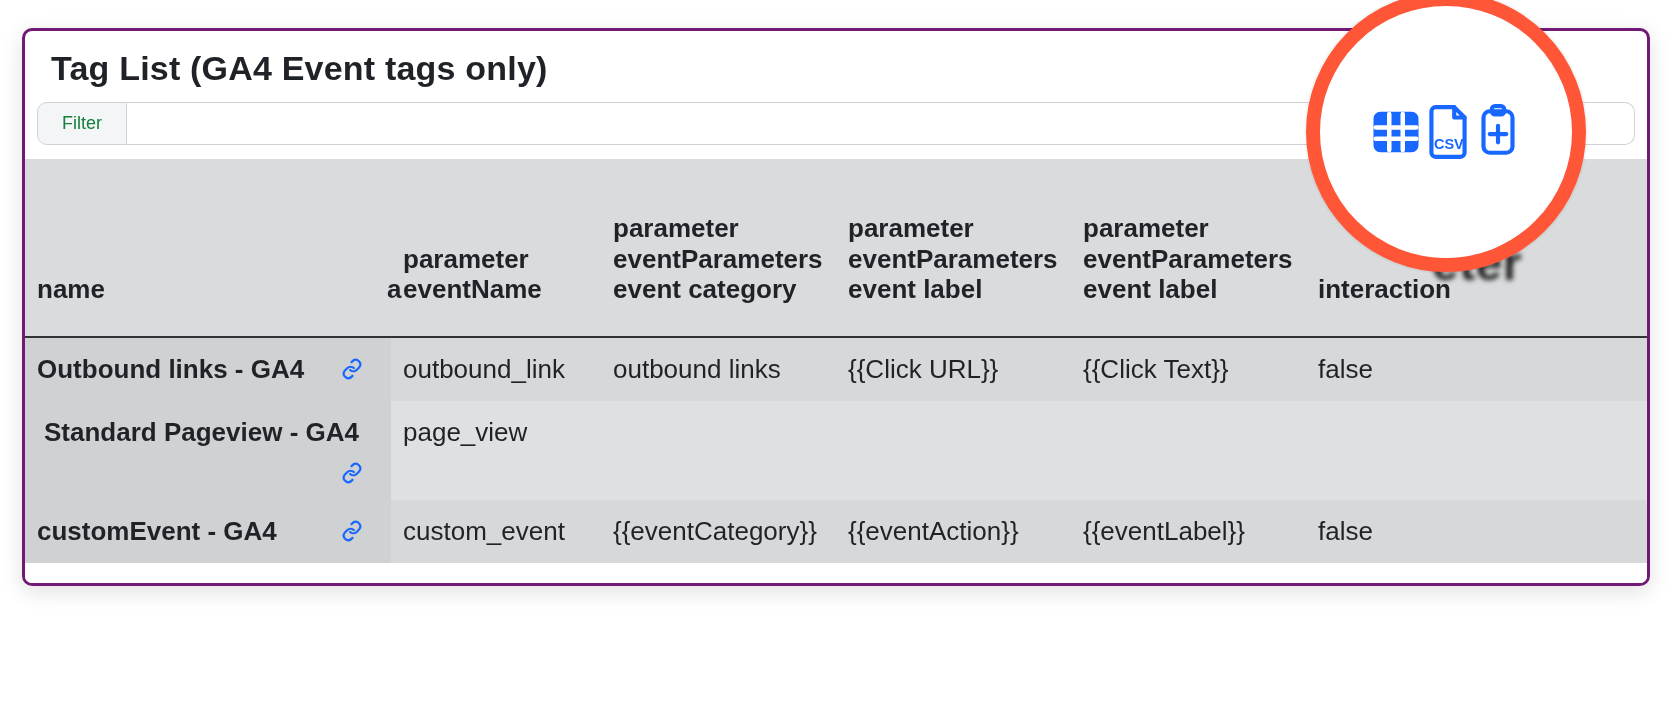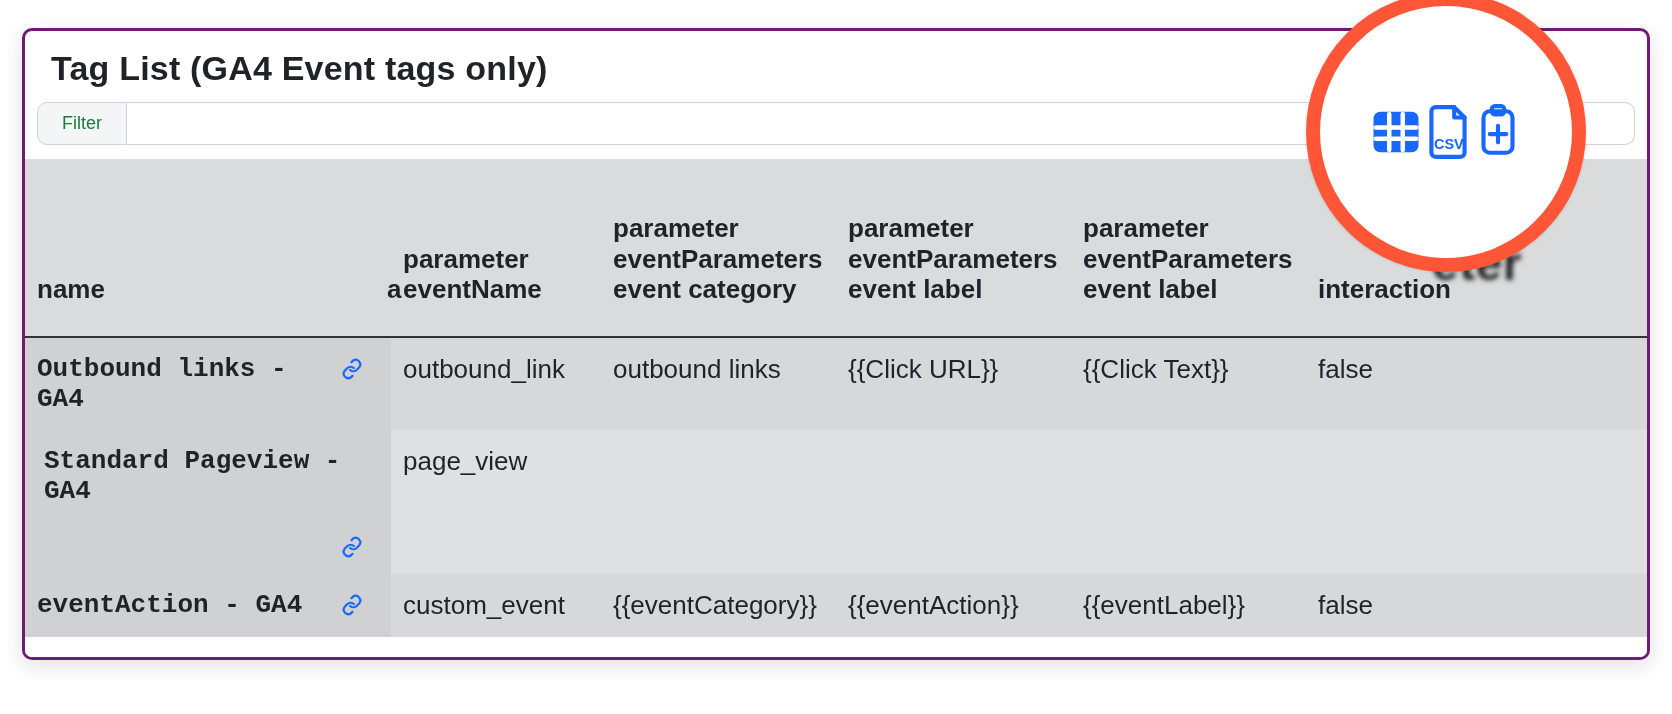--- a/index.html
+++ b/index.html
@@ -88,22 +88,21 @@
   col.c-extra { width: 190px; }
 
   table.grid tbody td.namecell {
     background: #d0d1d3;
     font-weight: 700;
   }
   table.grid tbody td.namecell .nm-wrap {
     display: flex;
     align-items: flex-start;
     justify-content: space-between;
-    gap: 26px;
-    font-family: Liberation Mono, monospace;
+    gap: 10px;
   }
   table.grid tbody td.valcell {
     background: #d7d8da;
     font-weight: 400;
   }
   table.grid tbody tr.alt td.valcell {
     background: #dfe0e1;
   }
   table.grid tbody td.spacercell {
     background: #d0d1d3;
@@ -260,21 +259,21 @@
           <td class="valcell"></td>
           <td class="valcell"></td>
           <td class="valcell"></td>
           <td class="valcell"></td>
           <td class="valcell"></td>
         </tr>
 
         <tr>
           <td class="namecell">
             <div class="nm-wrap">
-              <span>eventAction - GA4</span>
+              <span>customEvent - GA4</span>
               <span class="linkicon">
                 <svg viewBox="0 0 24 24" fill="none" stroke="#1867ff" stroke-width="2.4" stroke-linecap="round" stroke-linejoin="round">
                     <path d="M10 13a5 5 0 0 0 7 0l3-3a5 5 0 0 0-7-7l-1.5 1.5"></path>
                     <path d="M14 11a5 5 0 0 0-7 0l-3 3a5 5 0 0 0 7 7l1.5-1.5"></path>
                   </svg>
               </span>
             </div>
           </td>
           <td class="spacercell"></td>
           <td class="valcell">custom_event</td>

